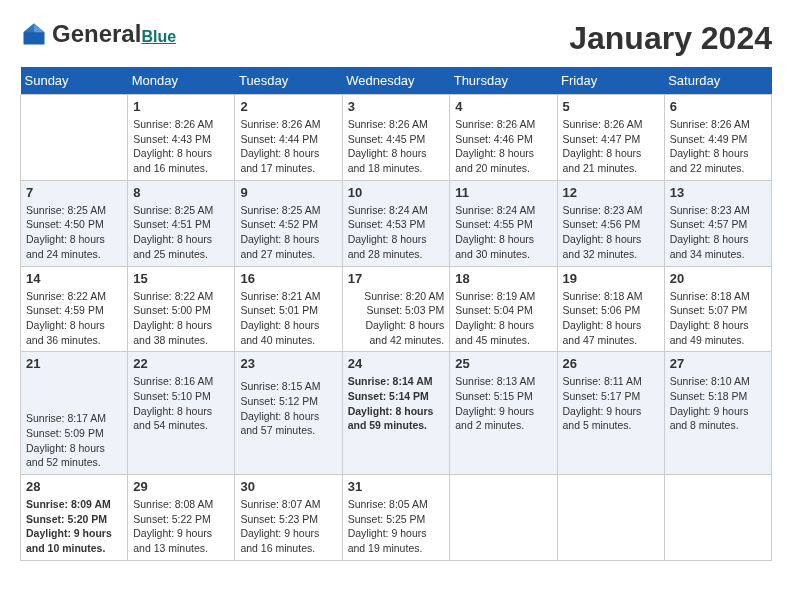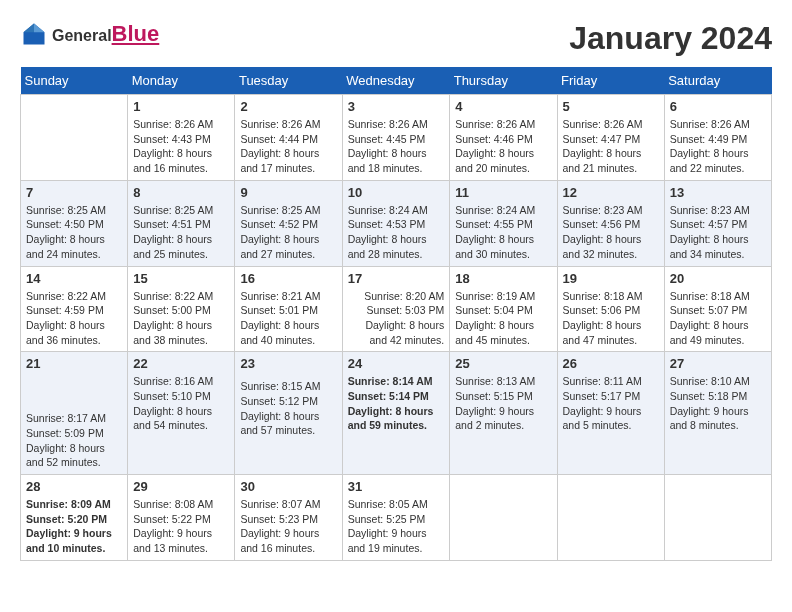--- a/index.html
+++ b/index.html
@@ -15,28 +15,28 @@
       justify-content: space-between;
       align-items: flex-start;
       margin-bottom: 10px;
     }
     .logo {
       display: flex;
       align-items: center;
       gap: 4px;
     }
     .logo-text-general {
+      font-size: 24px;
+      font-weight: bold;
+      color: #333;
+    }
+    .logo-text-blue {
       font-size: 16px;
       font-weight: bold;
-      color: #333;
-    }
-    .logo-text-blue {
-      font-size: 22px;
-      font-weight: bold;
-      color: #be185d;
+      color: #0f766e;
       text-decoration: underline;
     }
     .logo-icon {
       width: 28px;
       height: 28px;
     }
     .title-area {
       text-align: right;
     }
     .month-title {

